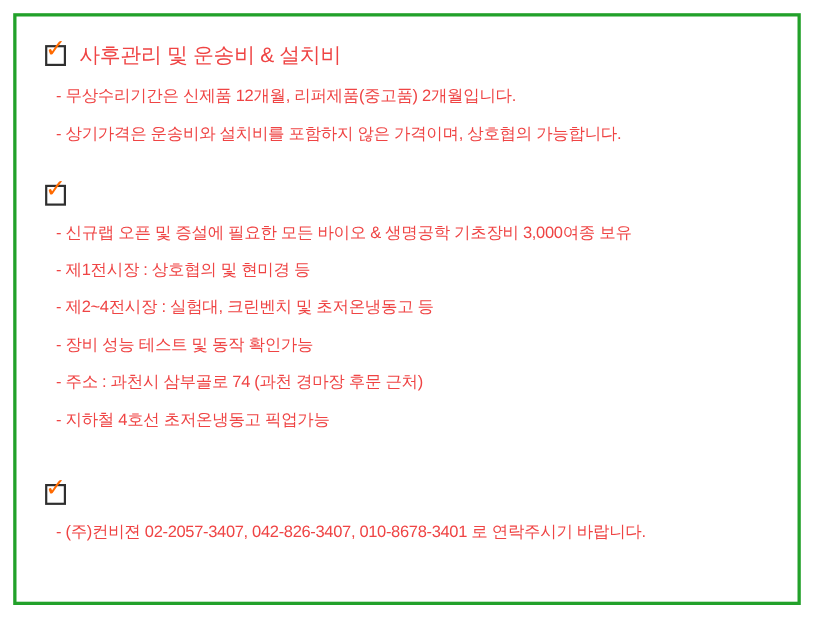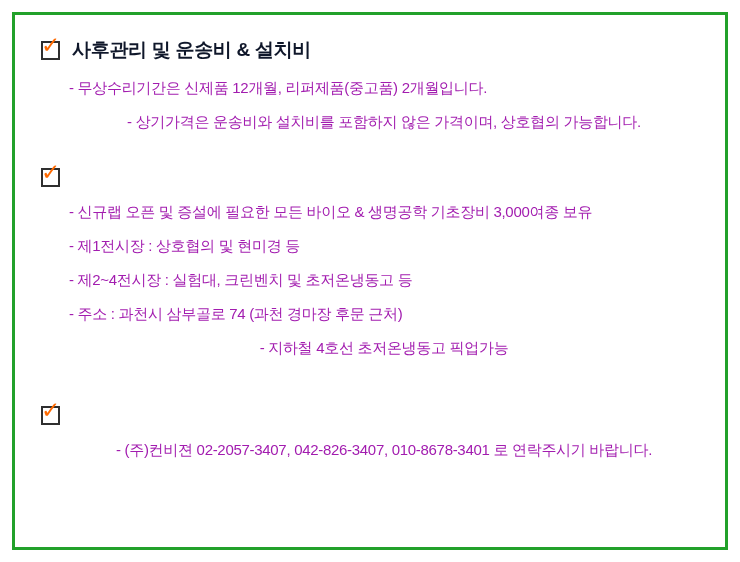--- a/index.html
+++ b/index.html
@@ -57,39 +57,37 @@
     left: -2px;
     top: -9px;
     font-size: 23px;
     line-height: 23px;
     color: #ff6a00;
     font-weight: bold;
     font-family: "DejaVu Sans", sans-serif;
   }
   .sec-title {
     font-size: 19px;
-    font-weight: bold;
+    font-weight: normal;
     letter-spacing: -0.3px;
-    color: #0f172a;
+    color: #ef4444;
   }
   .lines {
     padding-left: 10px;
   }
   .line {
     font-size: 15px;
     line-height: 21px;
     margin-bottom: 13px;
     letter-spacing: -0.3px;
-    color: #a21caf;
+    color: #ef4444;
     white-space: nowrap;
-    margin-left: 18px;
   }
   .line:last-child {
     margin-bottom: 0;
-    text-align: center;
   }
 </style>
 </head>
 <body>
 
 <div class="page">
   <div class="frame">
 
     <div class="section">
       <div class="sec-head">
@@ -107,20 +105,21 @@
     <div class="section gap-large">
       <div class="sec-head">
         <span class="check-box">
             <span class="mark">✓</span>
           </span>
       </div>
       <div class="lines">
         <div class="line">- 신규랩 오픈 및 증설에 필요한 모든 바이오 &amp; 생명공학 기초장비 3,000여종 보유</div>
         <div class="line">- 제1전시장 : 상호협의 및 현미경 등</div>
         <div class="line">- 제2~4전시장 : 실험대, 크린벤치 및 초저온냉동고 등</div>
+        <div class="line">- 장비 성능 테스트 및 동작 확인가능</div>
         <div class="line">- 주소 : 과천시 삼부골로 74 (과천 경마장 후문 근처)</div>
         <div class="line">- 지하철 4호선 초저온냉동고 픽업가능</div>
       </div>
     </div>
 
     <div class="section gap-xl">
       <div class="sec-head">
         <span class="check-box">
             <span class="mark">✓</span>
           </span>

